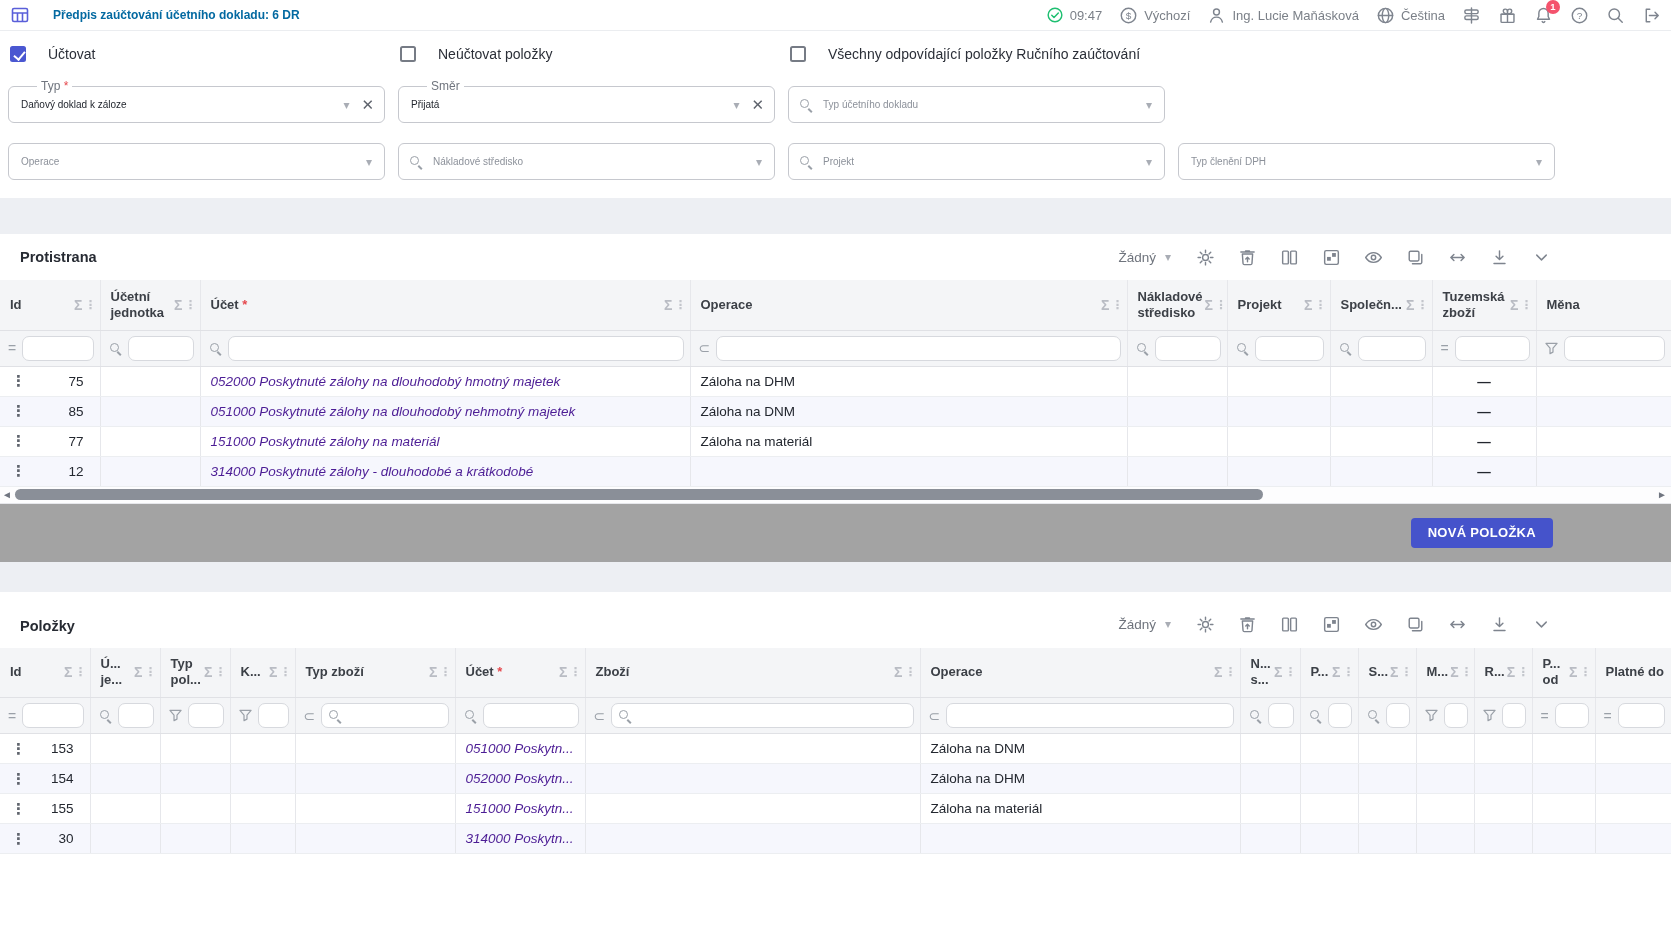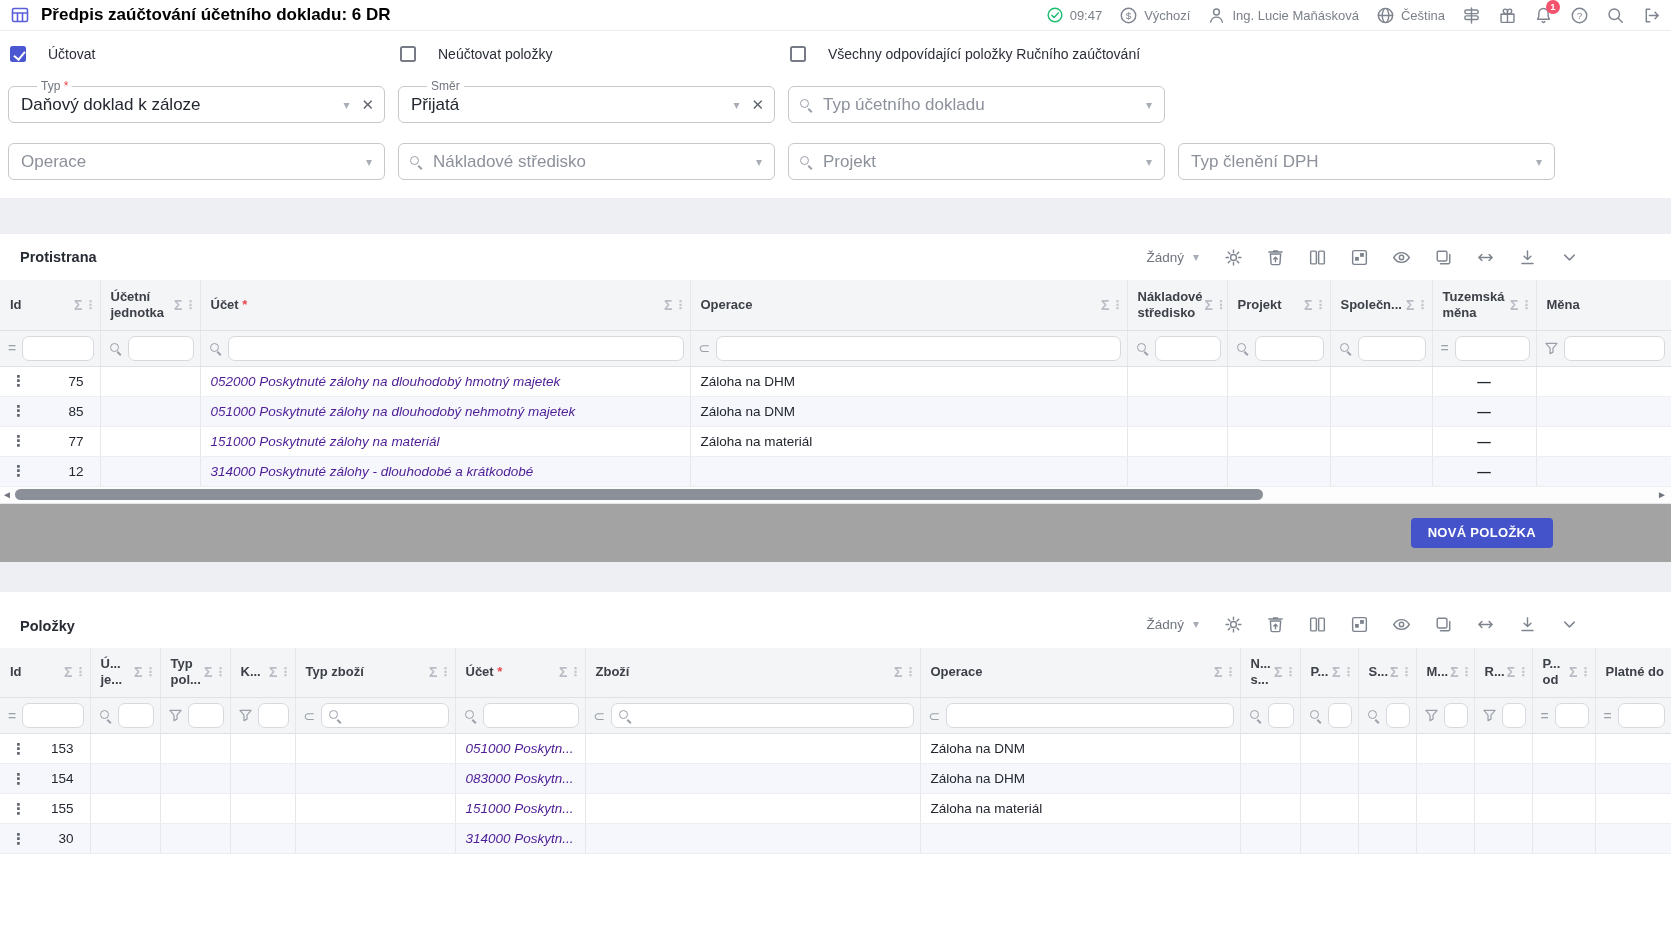--- a/index.html
+++ b/index.html
@@ -12,21 +12,21 @@
   svg.ic .st{stroke:#7e848e;fill:none;stroke-width:1.5;stroke-linecap:round;stroke-linejoin:round;}
   svg.ic .fl{fill:#7e848e;stroke:none;}
   .lens{position:relative;width:13px;height:13px;display:inline-block;flex:none;}
   .lens::before{content:"";position:absolute;left:1px;top:1px;width:7px;height:7px;border:1.6px solid #9aa0a8;border-radius:50%;}
   .lens::after{content:"";position:absolute;left:9.5px;top:9.5px;width:4.5px;height:1.6px;background:#9aa0a8;transform:rotate(45deg);transform-origin:0 0;}
 
   
   .topbar{height:31px;display:flex;align-items:center;justify-content:space-between;
           padding:0 10px 0 10px;border-bottom:1px solid #ebedf0;background:#fff;}
   .topbar-left{display:flex;align-items:center;gap:11px;}
-  .page-title{font-size:17px;font-weight:bold;color:#000000;margin:0;white-space:nowrap;}
+  .page-title{font-size:12px;font-weight:bold;color:#0369a1;margin:12px;white-space:nowrap;}
   .topbar-right{display:flex;align-items:center;gap:17px;color:#7b8088;font-size:13px;}
   .tb-item{display:flex;align-items:center;gap:6px;white-space:nowrap;}
   .bell-wrap{position:relative;}
   .badge{position:absolute;top:-6px;right:-7px;min-width:14px;height:14px;border-radius:8px;
          background:#f4536d;color:#fff;font-size:9.5px;font-weight:bold;display:flex;
          align-items:center;justify-content:center;padding:0 3px;}
 
   
   .controls-row{display:flex;align-items:center;padding:15px 8px 0 10px;}
   .ctrl{display:flex;align-items:center;gap:22px;width:390px;}
@@ -39,32 +39,32 @@
 
   
   .form-area{padding:4px 8px 0 8px;}
   .frow{display:flex;gap:13px;margin-top:20px;}
   .field{position:relative;border:1px solid #c6c8ce;border-radius:6px;height:37px;width:377px;
          display:flex;align-items:center;padding:0 10px;background:#fff;}
   .field.full{width:1544px;}
   .flabel{position:absolute;top:-8px;left:9px;background:#fff;padding:0 4px;font-size:12px;
           color:#70757e;line-height:14px;white-space:nowrap;margin-left:19px;}
   .req{color:#e5484d;}
-  .fvalue{border:none;outline:none;flex:1;font-size:17px;color:#23272f;background:transparent;
+  .fvalue{border:none;outline:none;flex:1;font-size:10px;color:#23272f;background:transparent;
           font-family:"Liberation Sans","DejaVu Sans",sans-serif;min-width:0;}
   .fvalue::placeholder{color:#8c919a;opacity:1;}
   .caret{color:#a9adb5;font-size:12px;flex:none;margin:0 2px;}
   .clear-x{color:#5f646d;font-size:15px;flex:none;margin-left:10px;cursor:pointer;}
   .field .lens{margin-right:9px;}
 
   
   .band{height:36px;background:#edeff3;margin-top:18px;}
   .band2{height:30px;background:#edeff3;}
   .sec-head{display:flex;align-items:center;justify-content:space-between;height:46px;
-            padding:0 92px 0 20px;background:#fff;}
+            padding:0 120px 0 20px;background:#fff;}
   .sec-title{font-weight:bold;font-size:14.5px;color:#272b33;}
   .gtoolbar{display:flex;align-items:center;gap:23px;}
   .gsel{display:flex;align-items:center;gap:7px;color:#6f747d;font-size:13.5px;cursor:pointer;}
   .tbtn{cursor:pointer;display:flex;}
 
   
   table.grid{border-collapse:collapse;table-layout:fixed;width:1671px;background:#fff;}
   .grid th,.grid td{border-right:1px solid #e6e7eb;overflow:hidden;vertical-align:middle;}
   .grid thead th{background:#f4f5f7;border-bottom:1px solid #e0e1e5;height:50px;padding:4px 4px 4px 10px;
       text-align:left;font-size:13px;color:#3c4047;}
@@ -381,21 +381,21 @@
           <span class="hcell">
             <span class="hlabel">Společn...</span>
             <span class="hicons">
               <span class="sigma">Σ</span>
               <span class="hdots">⋮</span>
             </span>
           </span>
         </th>
       <th>
           <span class="hcell">
-            <span class="hlabel">Tuzemská měna</span>
+            <span class="hlabel">Tuzemská zboží</span>
             <span class="hicons">
               <span class="sigma">Σ</span>
               <span class="hdots">⋮</span>
             </span>
           </span>
         </th>
       <th>
           <span class="hcell">
             <span class="hlabel">Měna</span>
           </span>
@@ -889,21 +889,21 @@
       <td>
           <span class="idcell">
             <span class="kebab">⋮</span>
             <span class="idnum">154</span>
           </span>
         </td>
       <td></td>
         <td></td>
         <td></td>
         <td></td>
-      <td><a class="acclink">083000 Poskytn...</a></td>
+      <td><a class="acclink">052000 Poskytn...</a></td>
       <td></td>
       <td>Záloha na DHM</td>
       <td></td>
         <td></td>
         <td></td>
         <td></td>
         <td></td>
         <td></td>
         <td></td>
     </tr>

